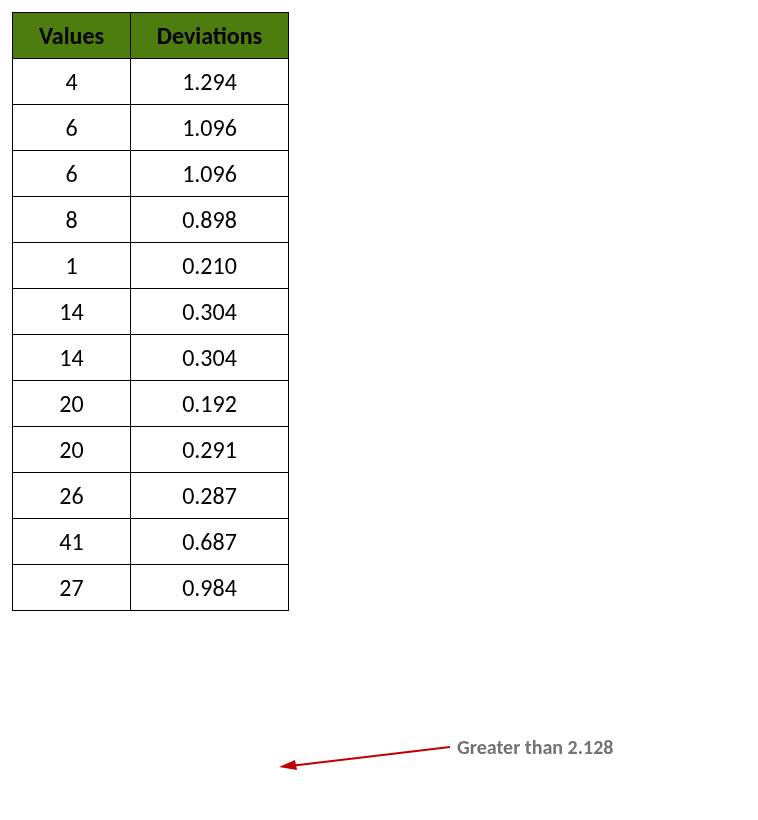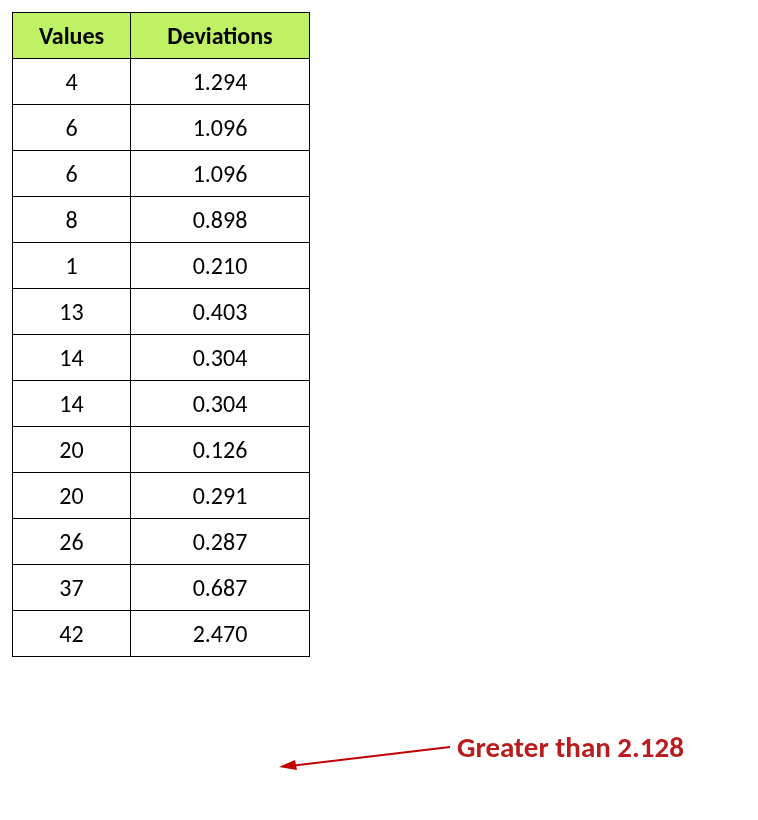--- a/index.html
+++ b/index.html
@@ -16,51 +16,51 @@
       position: relative;
     }
     .table-container {
       display: inline-block;
     }
     table {
       border-collapse: collapse;
       border: 1.5px solid #000;
     }
     th {
-      background-color: #bef264;
+      background-color: #4d7c0f;
       font-weight: bold;
       font-size: 24px;
       padding: 8px 14px;
       border: 1.5px solid #000;
       text-align: center;
     }
     td {
       font-size: 24px;
       padding: 8px 14px;
       border: 1.5px solid #000;
       text-align: center;
     }
     th.values-col, td.values-col {
       width: 118px;
     }
     th.dev-col, td.dev-col {
-      width: 179px;
+      width: 158px;
       margin-left: 44px;
     }
     .annotation {
       position: absolute;
       top: 722px;
       left: 275px;
       display: flex;
       align-items: center;
     }
     .annotation-text {
-      color: #b91c1c;
+      color: #737373;
       font-weight: bold;
-      font-size: 29px;
+      font-size: 20px;
       white-space: nowrap;
     }
     .arrow-svg {
       width: 180px;
       height: 50px;
       margin-right: 2px;
     }
   </style>
 </head>
 <body>
@@ -90,50 +90,46 @@
       </tr>
       <tr>
         <td class="values-col">8</td>
         <td class="dev-col">0.898</td>
       </tr>
       <tr>
         <td class="values-col">1</td>
         <td class="dev-col">0.210</td>
       </tr>
       <tr>
-        <td class="values-col">13</td>
-        <td class="dev-col">0.403</td>
-      </tr>
-      <tr>
         <td class="values-col">14</td>
         <td class="dev-col">0.304</td>
       </tr>
       <tr>
         <td class="values-col">14</td>
         <td class="dev-col">0.304</td>
       </tr>
       <tr>
         <td class="values-col">20</td>
-        <td class="dev-col">0.126</td>
+        <td class="dev-col">0.192</td>
       </tr>
       <tr>
         <td class="values-col">20</td>
         <td class="dev-col">0.291</td>
       </tr>
       <tr>
         <td class="values-col">26</td>
         <td class="dev-col">0.287</td>
       </tr>
       <tr>
-        <td class="values-col">37</td>
+        <td class="values-col">41</td>
         <td class="dev-col">0.687</td>
       </tr>
       <tr>
-        <td class="values-col">42</td>
-        <td class="dev-col">2.470</td>
+        <td class="values-col">27</td>
+        <td class="dev-col">0.984</td>
       </tr>
     </tbody>
   </table>
 </div>
 
 <div class="annotation">
   <svg class="arrow-svg" viewBox="0 0 180 50">
     <line x1="175" y1="25" x2="15" y2="44" stroke="#c00000" stroke-width="2"></line>
     <polygon points="4,45 20,38 22,48" fill="#c00000"></polygon>
   </svg>

